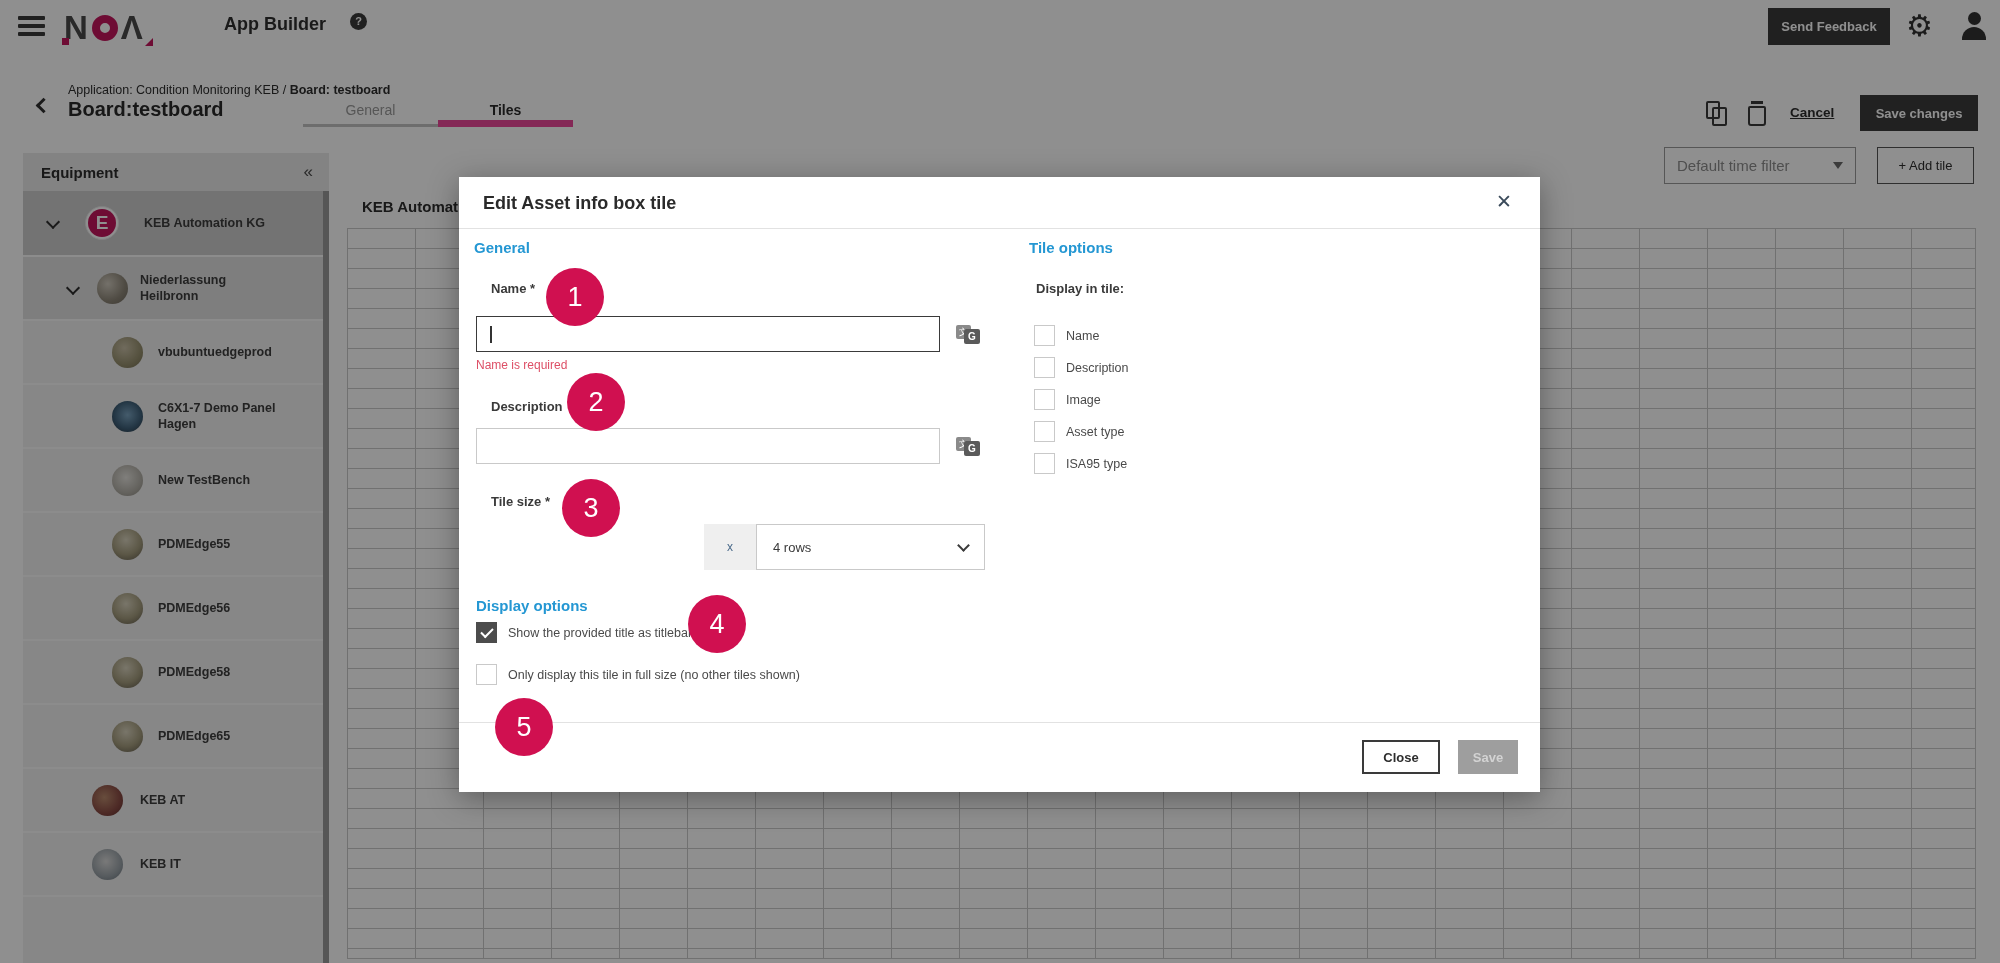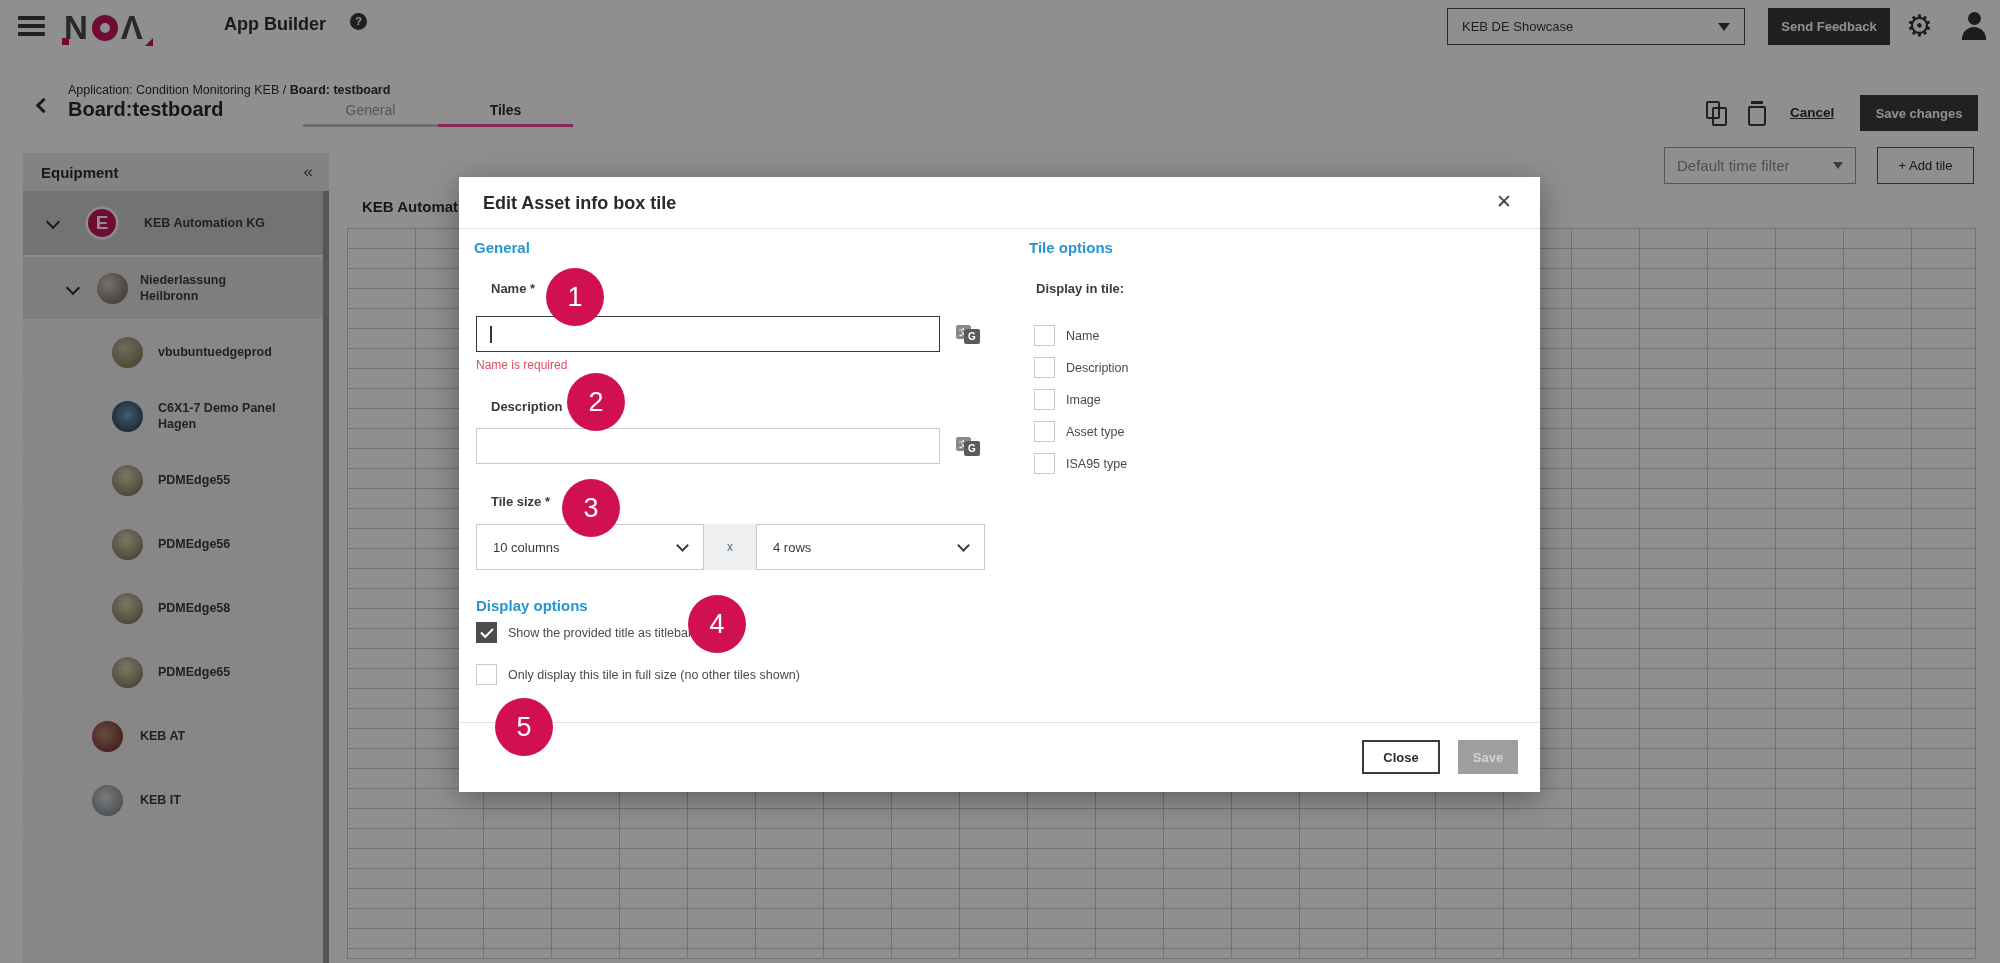--- a/index.html
+++ b/index.html
@@ -33,21 +33,21 @@
 
   
   #breadcrumb { position:absolute; left:68px; top:83px; font-size:12.5px; color:#2e2e2e; }
   #breadcrumb b { font-weight:700; }
   #back-chevron { position:absolute; left:38px; top:100px; width:11px; height:11px;
     border-left:3px solid #2f2f2f; border-bottom:3px solid #2f2f2f; transform:rotate(45deg); cursor:pointer; }
   #page-title { position:absolute; left:68px; top:98px; font-size:20px; font-weight:700; color:#2a2a2a; }
   #tabs { position:absolute; left:303px; top:97px; width:270px; height:30px; display:flex; }
   .tab { width:135px; text-align:center; font-size:14px; line-height:26px; cursor:pointer; }
   .tab.inactive { color:#9a9a9a; border-bottom:3px solid #c2c2c2; }
-  .tab.active { color:#2b2b2b; font-weight:700; border-bottom:3px solid #ec4899; }
+  .tab.active { color:#2b2b2b; font-weight:700; border-bottom:7px solid #ec4899; }
 
   #copy-icon { position:absolute; left:1706px; top:101px; width:22px; height:26px; cursor:pointer; }
   #copy-icon .r1 { position:absolute; left:0; top:0; width:14px; height:18px; border:2.5px solid #3a3a3a; border-radius:2px; }
   #copy-icon .r2 { position:absolute; left:6px; top:6px; width:15px; height:19px; border:2.5px solid #3a3a3a; border-radius:2px; background:transparent; }
   #trash-icon { position:absolute; left:1747px; top:101px; width:20px; height:26px; cursor:pointer; }
   #trash-icon .lid { position:absolute; left:4px; top:0; width:12px; height:3px; background:#3a3a3a; }
   #trash-icon .bin { position:absolute; left:1px; top:5px; width:18px; height:20px; border:2.5px solid #3a3a3a; border-radius:2px 2px 3px 3px; }
   #cancel-link { position:absolute; left:1790px; top:105px; font-size:13.5px; font-weight:700;
     text-decoration:underline; color:#2e2e2e; cursor:pointer; }
   #save-changes { position:absolute; left:1860px; top:95px; width:118px; height:36px; background:#3c3c3c;
@@ -167,24 +167,20 @@
     </div>
   <div id="logo">
     <span class="ln">N</span>
     <span class="lsq"></span>
     <span class="lo"></span>
     <span class="ln">Λ</span>
     <span class="ltr"></span>
   </div>
   <div id="app-title">App Builder</div>
   <div id="help-badge">?</div>
-  <div id="ws-select">
-    <span class="val">KEB DE Showcase</span>
-    <span class="tri-down"></span>
-  </div>
   <button id="send-feedback">Send Feedback</button>
   <div id="gear">⚙</div>
   <div id="user-icon">
       <div class="head"></div>
       <div class="body"></div>
     </div>
 </div>
 
 <div id="breadcrumb"><span>Application: Condition Monitoring KEB / </span><b>Board: testboard</b></div>
 <div id="back-chevron"></div>
@@ -227,20 +223,24 @@
   </div>
   <div class="srow l3">
     <span class="avatar a-prod"></span>
     <span class="slabel">vbubuntuedgeprod</span>
   </div>
   <div class="srow l3">
     <span class="avatar a-panel"></span>
     <span class="slabel">C6X1-7 Demo Panel Hagen</span>
   </div>
   <div class="srow l3">
+    <span class="avatar a-bench"></span>
+    <span class="slabel">New TestBench</span>
+  </div>
+  <div class="srow l3">
     <span class="avatar a-edge"></span>
     <span class="slabel">PDMEdge55</span>
   </div>
   <div class="srow l3">
     <span class="avatar a-edge"></span>
     <span class="slabel">PDMEdge56</span>
   </div>
   <div class="srow l3">
     <span class="avatar a-edge"></span>
     <span class="slabel">PDMEdge58</span>
@@ -288,24 +288,20 @@
   <div id="lbl-desc" class="fld-label">Description</div>
   <div id="badge-2" class="badge">2</div>
   <div id="input-desc" class="txt-input"></div>
   <div id="tr2" class="translate-icon">
       <span class="b1">文</span>
       <span class="b2">G</span>
     </div>
 
   <div id="lbl-size" class="fld-label">Tile size *</div>
   <div id="badge-3" class="badge">3</div>
-  <div id="dd-cols" class="dd">
-    <span class="val">10 columns</span>
-    <span class="dd-chev"></span>
-  </div>
   <div id="dd-x">x</div>
   <div id="dd-rows" class="dd">
     <span class="val">4 rows</span>
     <span class="dd-chev"></span>
   </div>
 
   <div id="sect-dispopts" class="sect-h">Display options</div>
   <div id="cb-title" class="checkbox checked"></div>
   <div id="cb-title-lbl" class="cb-label">Show the provided title as titlebar</div>
   <div id="badge-4" class="badge">4</div>

